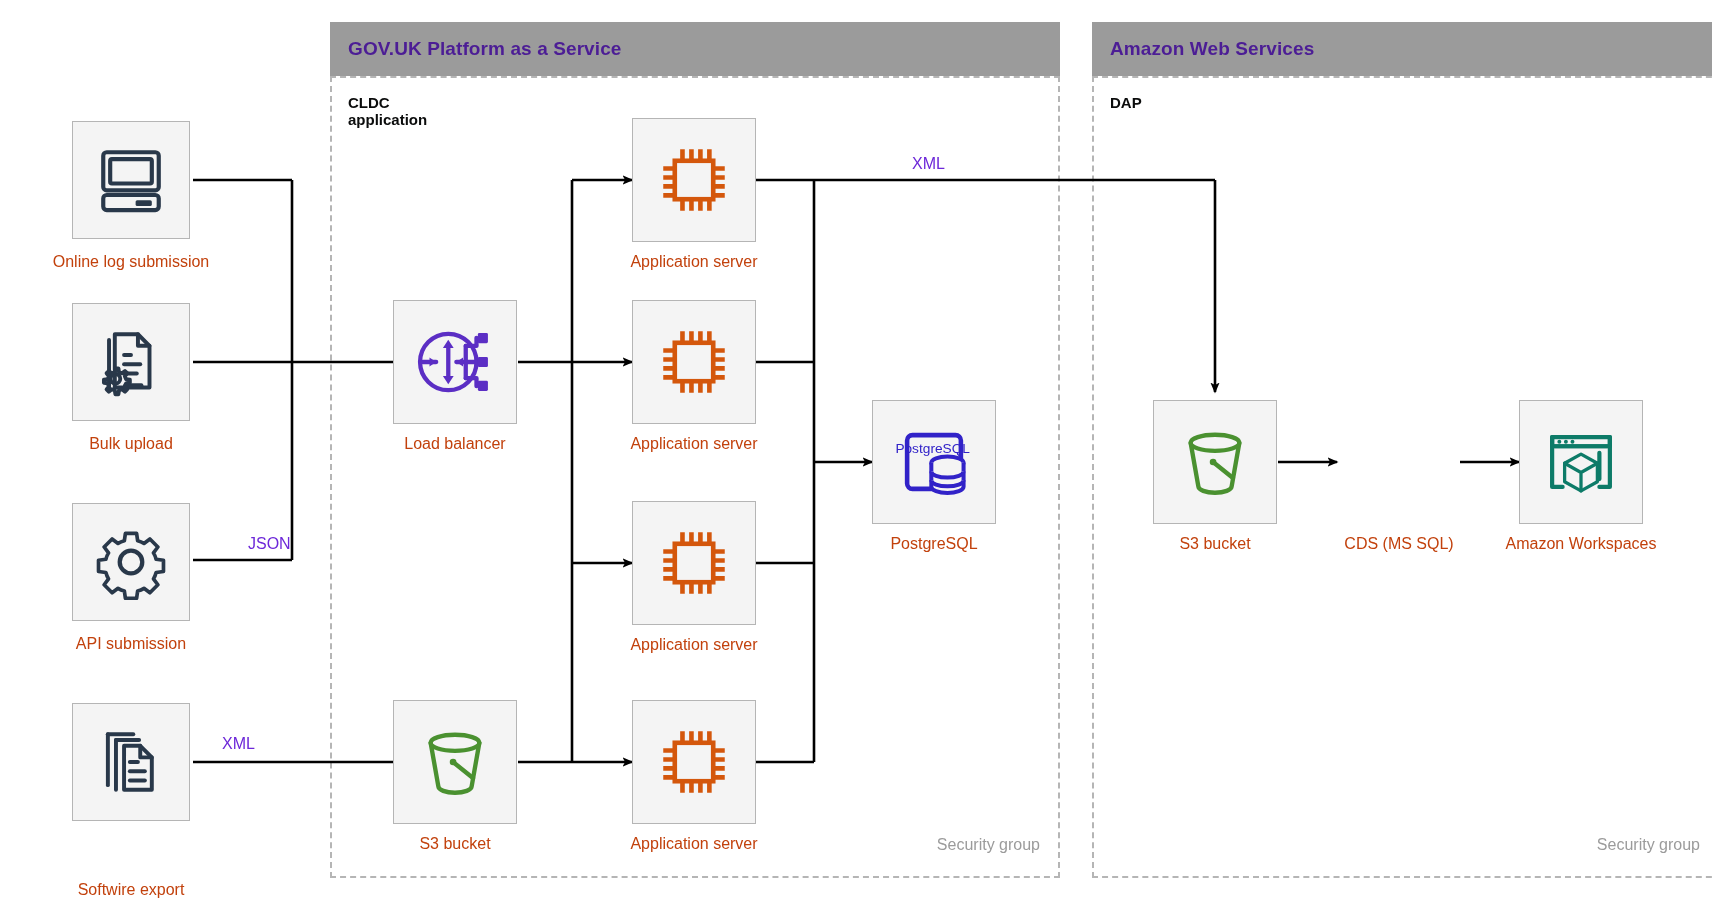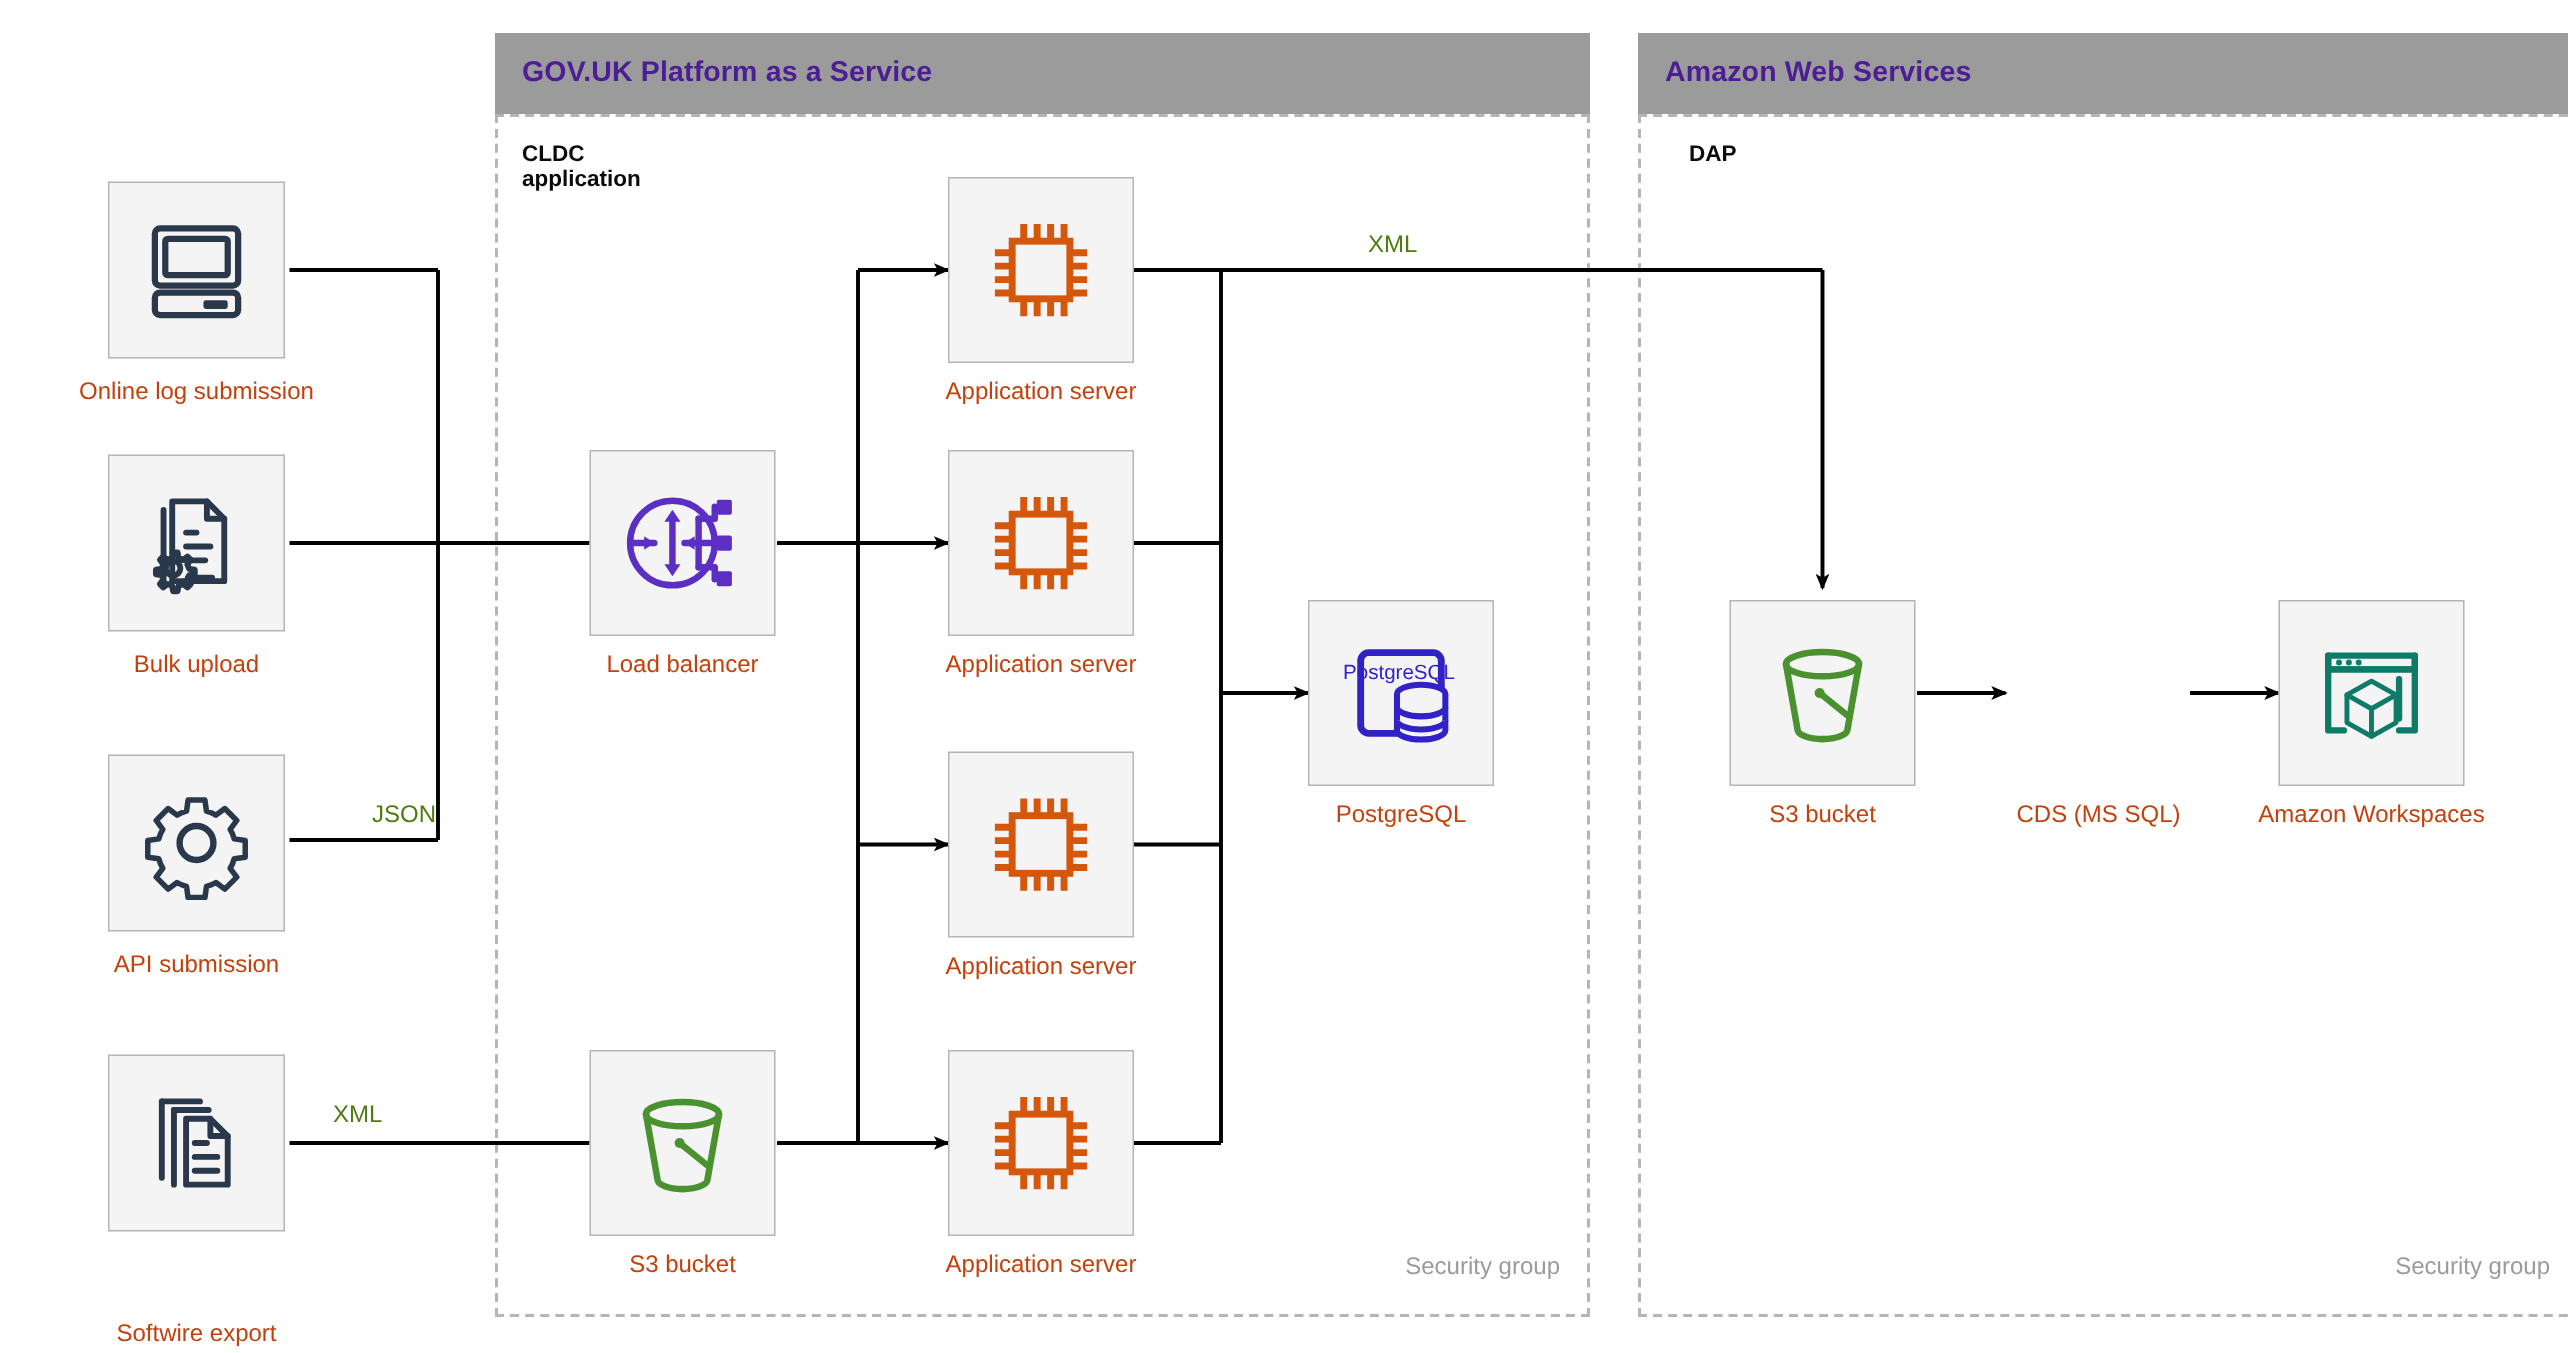--- a/index.html
+++ b/index.html
@@ -22,38 +22,38 @@
         border:1px solid #b5b5b5;box-sizing:border-box;
         display:flex;align-items:center;justify-content:center;}
   .node-lg{width:124px;height:124px;}
   .node-label{position:absolute;font-size:16px;color:#c2410c;
         text-align:center;white-space:nowrap;}
 
   .node svg{display:block;}
 
   
   #wires{position:absolute;left:0;top:0;width:1712px;height:902px;pointer-events:none;}
-  .edge-label{position:absolute;font-size:16px;color:#4d7c0f;white-space:nowrap;}
+  .edge-label{position:absolute;font-size:16px;color:#6d28d9;white-space:nowrap;}
 </style>
 </head>
 <body>
 
 <div id="stage">
 
   <div class="zone">
     <div class="zone-header" style="left:330px;top:22px;width:730px;height:54px;">GOV.UK Platform as a Service</div>
     <div class="zone-dashed" style="left:330px;top:76px;width:730px;height:802px;"></div>
     <div class="zone-sublabel" style="left:348px;top:94px;">CLDC application</div>
     <div class="zone-footnote" style="left:790px;top:836px;width:250px;">Security group</div>
   </div>
 
   <div class="zone">
     <div class="zone-header" style="left:1092px;top:22px;width:620px;height:54px;">Amazon Web Services</div>
     <div class="zone-dashed" style="left:1092px;top:76px;width:640px;height:802px;"></div>
-    <div class="zone-sublabel" style="left:1110px;top:94px;margin-left:16px;">DAP</div>
+    <div class="zone-sublabel" style="left:1110px;top:94px;">DAP</div>
     <div class="zone-footnote" style="left:1450px;top:836px;width:250px;">Security group</div>
   </div>
 
   <svg id="wires" viewBox="0 0 1712 902" xmlns="http://www.w3.org/2000/svg">
     <defs>
       <marker id="arrow" markerWidth="11" markerHeight="11" refX="9.5" refY="4.6" orient="auto" markerUnits="userSpaceOnUse">
         <path d="M0,0 L11,4.6 L0,9.2 L2.6,4.6 Z" fill="#000000"></path>
       </marker>
     </defs>
     <g stroke="#000000" stroke-width="2.6" fill="none">

